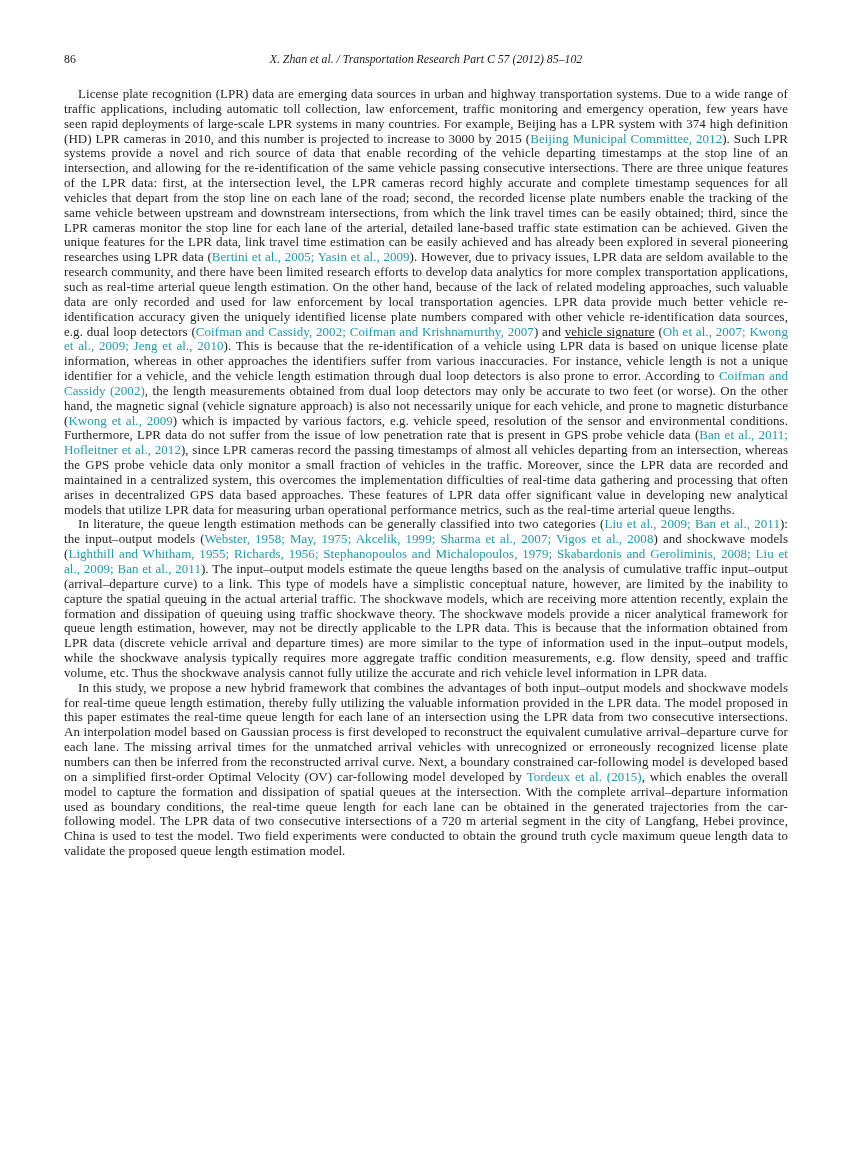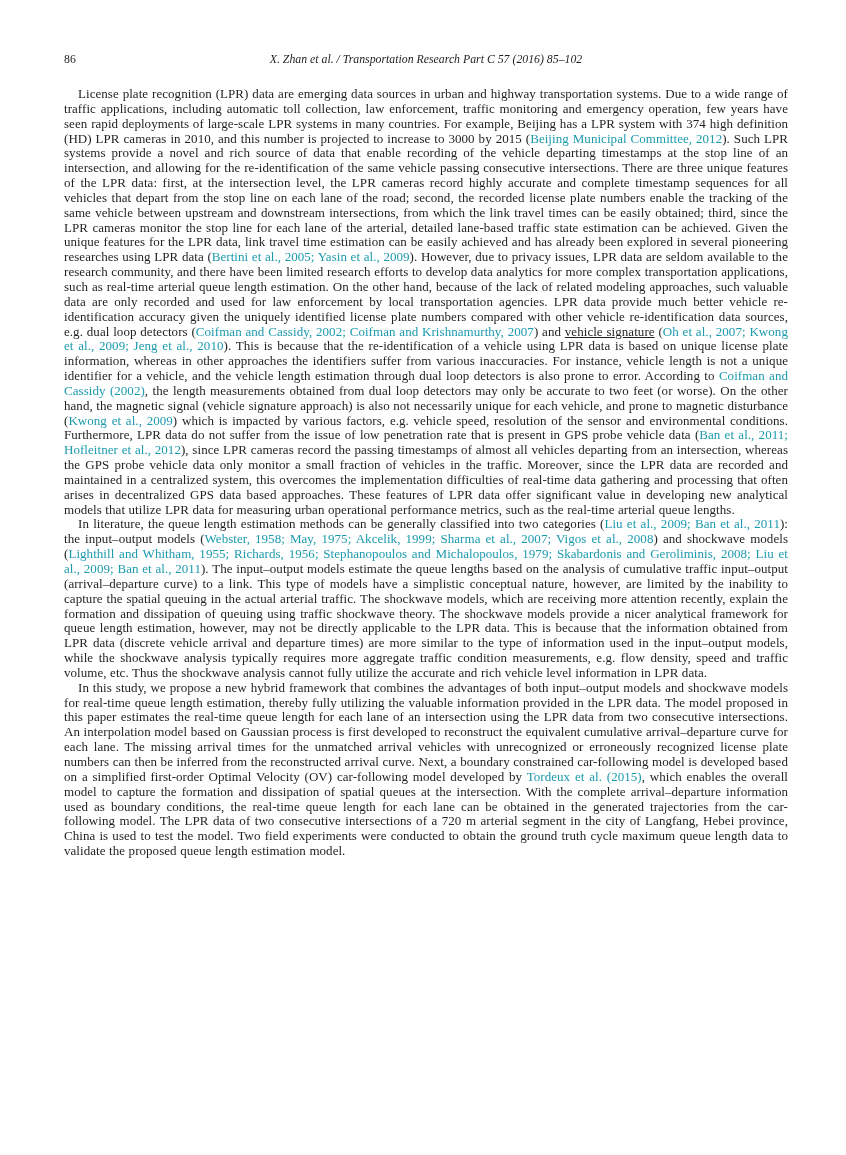--- a/index.html
+++ b/index.html
@@ -59,20 +59,20 @@
   span.underlined {
     text-decoration: underline;
   }
 </style>
 </head>
 <body>
 
 <div class="page">
   <div class="page-header">
     <span class="page-number">86</span>
-    <span class="running-title">X. Zhan et al. / Transportation Research Part C 57 (2016) 85–102</span>
+    <span class="running-title">X. Zhan et al. / Transportation Research Part C 57 (2012) 85–102</span>
   </div>
   <div class="article-body" id="article-body">
       <p class="para"><span>License plate recognition (LPR) data are emerging data sources in urban and highway transportation systems. Due to a wide range of traffic applications, including automatic toll collection, law enforcement, traffic monitoring and emergency operation, few years have seen rapid deployments of large-scale LPR systems in many countries. For example, Beijing has a LPR system with 374 high definition (HD) LPR cameras in 2010, and this number is projected to increase to 3000 by 2015 (</span><a class="cite" href="#">Beijing Municipal Committee, 2012</a><span>). Such LPR systems provide a novel and rich source of data that enable recording of the vehicle departing timestamps at the stop line of an intersection, and allowing for the re-identification of the same vehicle passing consecutive intersections. There are three unique features of the LPR data: first, at the intersection level, the LPR cameras record highly accurate and complete timestamp sequences for all vehicles that depart from the stop line on each lane of the road; second, the recorded license plate numbers enable the tracking of the same vehicle between upstream and downstream intersections, from which the link travel times can be easily obtained; third, since the LPR cameras monitor the stop line for each lane of the arterial, detailed lane-based traffic state estimation can be achieved. Given the unique features for the LPR data, link travel time estimation can be easily achieved and has already been explored in several pioneering researches using LPR data (</span><a class="cite" href="#">Bertini et al., 2005; Yasin et al., 2009</a><span>). However, due to privacy issues, LPR data are seldom available to the research community, and there have been limited research efforts to develop data analytics for more complex transportation applications, such as real-time arterial queue length estimation. On the other hand, because of the lack of related modeling approaches, such valuable data are only recorded and used for law enforcement by local transportation agencies. LPR data provide much better vehicle re-identification accuracy given the uniquely identified license plate numbers compared with other vehicle re-identification data sources, e.g. dual loop detectors (</span><a class="cite" href="#">Coifman and Cassidy, 2002; Coifman and Krishnamurthy, 2007</a><span>) and </span><span class="underlined">vehicle signature</span><span> (</span><a class="cite" href="#">Oh et al., 2007; Kwong et al., 2009; Jeng et al., 2010</a><span>). This is because that the re-identification of a vehicle using LPR data is based on unique license plate information, whereas in other approaches the identifiers suffer from various inaccuracies. For instance, vehicle length is not a unique identifier for a vehicle, and the vehicle length estimation through dual loop detectors is also prone to error. According to </span><a class="cite" href="#">Coifman and Cassidy (2002)</a><span>, the length measurements obtained from dual loop detectors may only be accurate to two feet (or worse). On the other hand, the magnetic signal (vehicle signature approach) is also not necessarily unique for each vehicle, and prone to magnetic disturbance (</span><a class="cite" href="#">Kwong et al., 2009</a><span>) which is impacted by various factors, e.g. vehicle speed, resolution of the sensor and environmental conditions. Furthermore, LPR data do not suffer from the issue of low penetration rate that is present in GPS probe vehicle data (</span><a class="cite" href="#">Ban et al., 2011; Hofleitner et al., 2012</a><span>), since LPR cameras record the passing timestamps of almost all vehicles departing from an intersection, whereas the GPS probe vehicle data only monitor a small fraction of vehicles in the traffic. Moreover, since the LPR data are recorded and maintained in a centralized system, this overcomes the implementation difficulties of real-time data gathering and processing that often arises in decentralized GPS data based approaches. These features of LPR data offer significant value in developing new analytical models that utilize LPR data for measuring urban operational performance metrics, such as the real-time arterial queue lengths.</span></p>
       <p class="para"><span>In literature, the queue length estimation methods can be generally classified into two categories (</span><a class="cite" href="#">Liu et al., 2009; Ban et al., 2011</a><span>): the input–output models (</span><a class="cite" href="#">Webster, 1958; May, 1975; Akcelik, 1999; Sharma et al., 2007; Vigos et al., 2008</a><span>) and shockwave models (</span><a class="cite" href="#">Lighthill and Whitham, 1955; Richards, 1956; Stephanopoulos and Michalopoulos, 1979; Skabardonis and Geroliminis, 2008; Liu et al., 2009; Ban et al., 2011</a><span>). The input–output models estimate the queue lengths based on the analysis of cumulative traffic input–output (arrival–departure curve) to a link. This type of models have a simplistic conceptual nature, however, are limited by the inability to capture the spatial queuing in the actual arterial traffic. The shockwave models, which are receiving more attention recently, explain the formation and dissipation of queuing using traffic shockwave theory. The shockwave models provide a nicer analytical framework for queue length estimation, however, may not be directly applicable to the LPR data. This is because that the information obtained from LPR data (discrete vehicle arrival and departure times) are more similar to the type of information used in the input–output models, while the shockwave analysis typically requires more aggregate traffic condition measurements, e.g. flow density, speed and traffic volume, etc. Thus the shockwave analysis cannot fully utilize the accurate and rich vehicle level information in LPR data.</span></p>
       <p class="para"><span>In this study, we propose a new hybrid framework that combines the advantages of both input–output models and shockwave models for real-time queue length estimation, thereby fully utilizing the valuable information provided in the LPR data. The model proposed in this paper estimates the real-time queue length for each lane of an intersection using the LPR data from two consecutive intersections. An interpolation model based on Gaussian process is first developed to reconstruct the equivalent cumulative arrival–departure curve for each lane. The missing arrival times for the unmatched arrival vehicles with unrecognized or erroneously recognized license plate numbers can then be inferred from the reconstructed arrival curve. Next, a boundary constrained car-following model is developed based on a simplified first-order Optimal Velocity (OV) car-following model developed by </span><a class="cite" href="#">Tordeux et al. (2015)</a><span>, which enables the overall model to capture the formation and dissipation of spatial queues at the intersection. With the complete arrival–departure information used as boundary conditions, the real-time queue length for each lane can be obtained in the generated trajectories from the car-following model. The LPR data of two consecutive intersections of a 720 m arterial segment in the city of Langfang, Hebei province, China is used to test the model. Two field experiments were conducted to obtain the ground truth cycle maximum queue length data to validate the proposed queue length estimation model.</span></p>
     </div>
 </div>
 
 </body></html>

